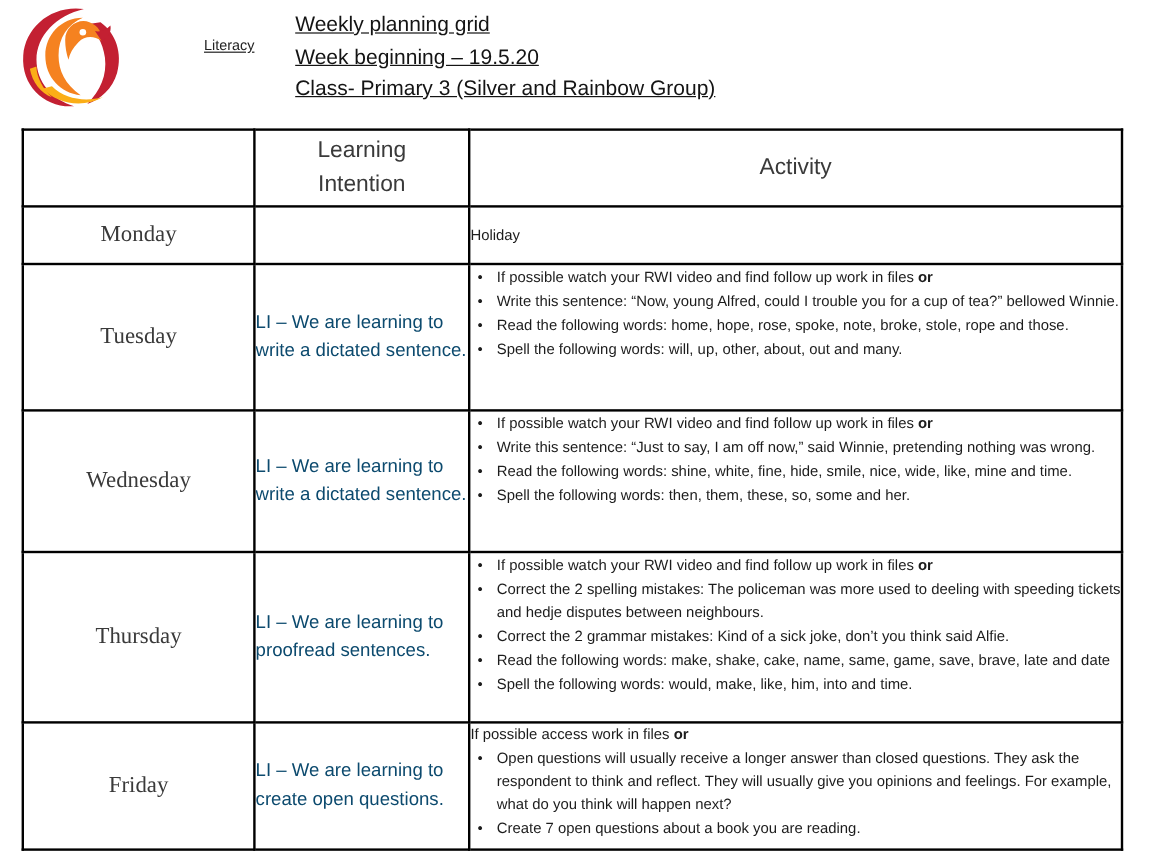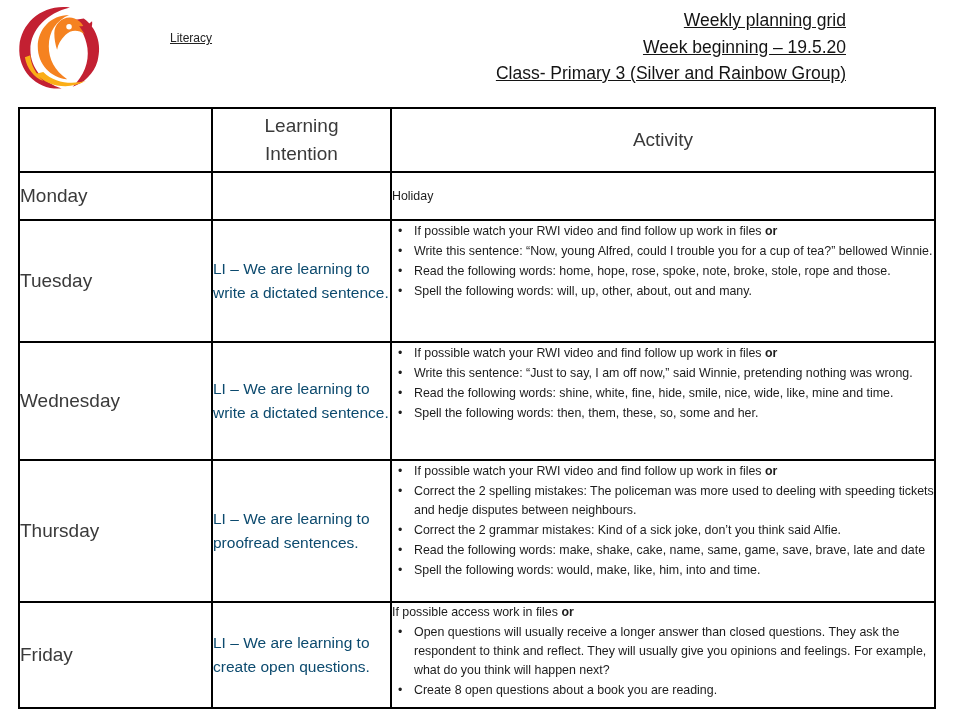--- a/index.html
+++ b/index.html
@@ -7,37 +7,37 @@
   body {
     width:960px; height:720px; position:relative; overflow:hidden;
     background:#ffffff; color:#1f1f1f;
     font-family:"Liberation Sans", sans-serif;
   }
   .logo { position:absolute; left:12px; top:2px; width:92px; height:92px; }
   .subject {
     position:absolute; left:170px; top:31px;
     font-size:12px; text-decoration:underline; color:#222;
   }
-  .titles { position:absolute; left:246px; top:7px; width:600px; text-align:right; }
+  .titles { position:absolute; left:246px; top:7px; width:600px; text-align:left; }
   .titles .title-line {
     font-size:17.5px; line-height:26.5px; text-decoration:underline; color:#141414;
   }
   table.grid {
     position:absolute; left:18px; top:107px; width:916px;
     border-collapse:collapse; table-layout:fixed;
   }
   table.grid td { border:2px solid #000; overflow:hidden; padding:0; }
   .head-cell {
     text-align:center; vertical-align:middle;
     font-size:19px; color:#3a3a3a; line-height:1.5;
   }
   .head-cell .narrow { display:inline-block; max-width:112px; }
   .day-cell {
-    text-align:left; vertical-align:middle;
-    font-size:19px; color:#3a3a3a;
+    text-align:center; vertical-align:middle;
+    font-size:19px; color:#3a3a3a;font-family:Liberation Serif, serif;
   }
   .li-cell {
     vertical-align:middle; font-size:15.5px; line-height:1.55;
     padding:6px 8px; color:#0c4a6e;
   }
   .act-cell {
     vertical-align:top; font-size:12.4px; line-height:1.54;
     padding:4px 8px 4px 6px; color:#1c1c1c;
   }
   .act-center {
@@ -135,18 +135,18 @@
     </td>
   </tr>
 
   <tr style="height:106px">
     <td class="day-cell">Friday</td>
     <td class="li-cell">LI – We are learning to create open questions.</td>
     <td class="act-cell">
       <div class="intro-line"><span>If possible access work in files </span><b>or</b></div>
       <ul class="bullets">
         <li><span>Open questions will usually receive a longer answer than closed questions. They ask the respondent to think and reflect. They will usually give you opinions and feelings. For example, what do you think will happen next?</span><b></b></li>
-        <li><span>Create 8 open questions about a book you are reading.</span><b></b></li>
+        <li><span>Create 7 open questions about a book you are reading.</span><b></b></li>
       </ul>
     </td>
   </tr>
 </tbody>
   </table>
 
 </body></html>

